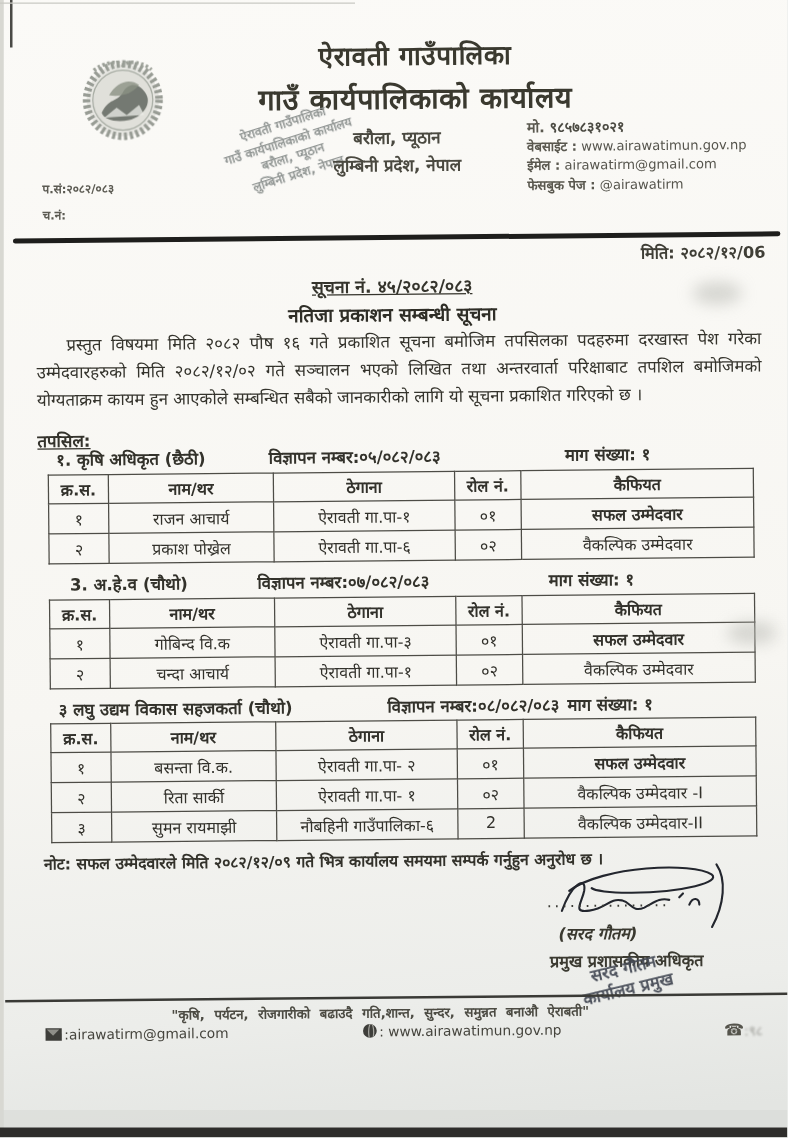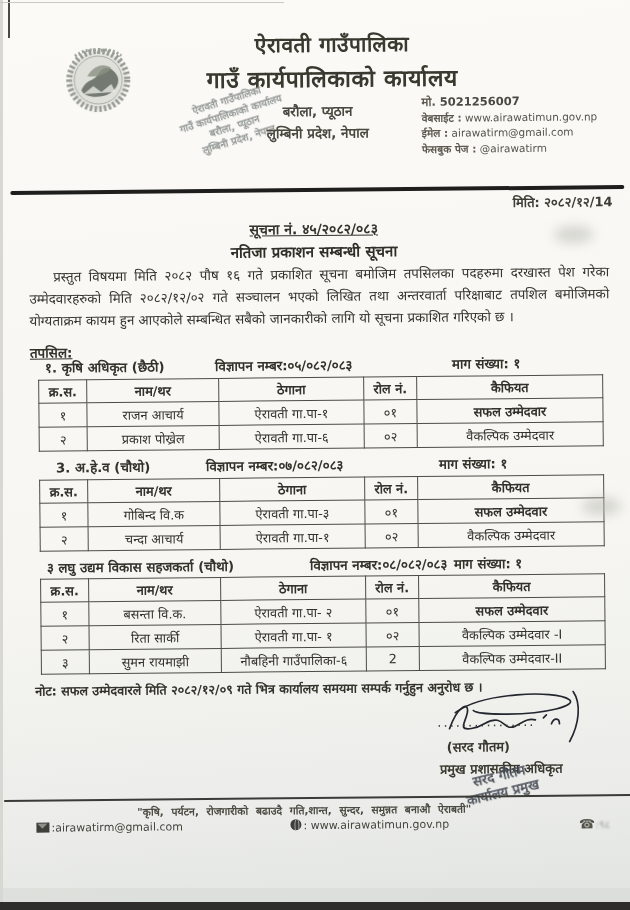--- a/index.html
+++ b/index.html
@@ -59,21 +59,21 @@
   .tbl1{top:377px;} .tbl2{top:477px;} .tbl3{top:576px;}
   .tbl th,.tbl td{border:1.4px solid #4d4c46;padding:0 3px;text-align:center;overflow:hidden;white-space:nowrap;}
   .tbl th{height:22px;font-weight:bold;}
   .tbl td{height:23px;font-weight:500;}
   .tbl td.ok{font-weight:bold;}
 
   .note{position:absolute;left:32px;right:26px;top:680px;font-size:12.6px;font-weight:bold;color:#33322b;}
 
   .sig-svg{position:absolute;right:36px;top:690px;}
   .sig-dots{position:absolute;right:98px;top:716px;font-size:13px;letter-spacing:2px;color:#3a3a34;}
-  .sig-name{position:absolute;left:443px;top:739px;font-size:13px;font-weight:bold;color:#3a3930;}
+  .sig-name{position:absolute;left:443px;top:739px;font-size:13px;font-weight:bold;color:#3a3930;font-style:italic;}
   .sig-title{position:absolute;left:436px;top:761px;font-size:13px;font-weight:bold;color:#3b3a31;}
   .sig-stamp{
     position:absolute;left:460px;top:769px;transform:rotate(-13deg);
     font-size:13.5px;font-weight:bold;color:#464b56;line-height:17px;text-align:center;
     filter:blur(.3px);opacity:.95;white-space:nowrap;
   }
 
   .f-rule{position:absolute;left:0;right:0;top:797px;height:2px;background:#3a3a36;}
   .f-quote{position:absolute;left:70px;right:100px;top:803px;text-align:center;font-size:10.6px;font-weight:bold;color:#4c4b43;word-spacing:4px;}
   .f-row{position:absolute;left:0;right:0;top:819px;font-size:11px;color:#45443d;}
@@ -119,40 +119,44 @@
     </div>
 
     <div class="addr">
       <div>बरौला, प्यूठान</div>
       <div>लुम्बिनी प्रदेश, नेपाल</div>
     </div>
 
     <div class="contact">
       <div class="mob">
         <span class="lab">मो.</span>
-        <span>5021256007</span>
+        <span>९८५७८३१०२१</span>
       </div>
       <div>
         <span class="lab">वेबसाईट :</span>
         <span>www.airawatimun.gov.np</span>
       </div>
       <div>
         <span class="lab">ईमेल :</span>
         <span>airawatirm@gmail.com</span>
       </div>
       <div>
         <span class="lab">फेसबुक पेज :</span>
         <span>@airawatirm</span>
       </div>
     </div>
 
+    <div class="refs">
+      <div>प.सं:२०८२/०८३</div>
+      <div>च.नं:</div>
+    </div>
 
     <div class="rule"></div>
 
-    <div class="date">मिति: २०८२/१२/14</div>
+    <div class="date">मिति: २०८२/१२/06</div>
     <div class="notice-no">सूचना नं. ४५/२०८२/०८३</div>
     <div class="notice-title">नतिजा प्रकाशन सम्बन्धी सूचना</div>
 
     <div class="para">प्रस्तुत विषयमा मिति २०८२ पौष १६ गते प्रकाशित सूचना बमोजिम तपसिलका पदहरुमा दरखास्त पेश गरेका उम्मेदवारहरुको मिति २०८२/१२/०२ गते सञ्चालन भएको लिखित तथा अन्तरवार्ता परिक्षाबाट तपशिल बमोजिमको योग्यताक्रम कायम हुन आएकोले सम्बन्धित सबैको जानकारीको लागि यो सूचना प्रकाशित गरिएको छ ।</div>
     <div class="tapasil">तपसिल:</div>
 
     <div class="sec-row sec1">
       <span class="s-head">१.  कृषि अधिकृत (छैठी)</span>
       <span class="s-head s-ad">विज्ञापन नम्बर:०५/०८२/०८३</span>
       <span class="s-head s-demand">माग संख्या: १</span>

